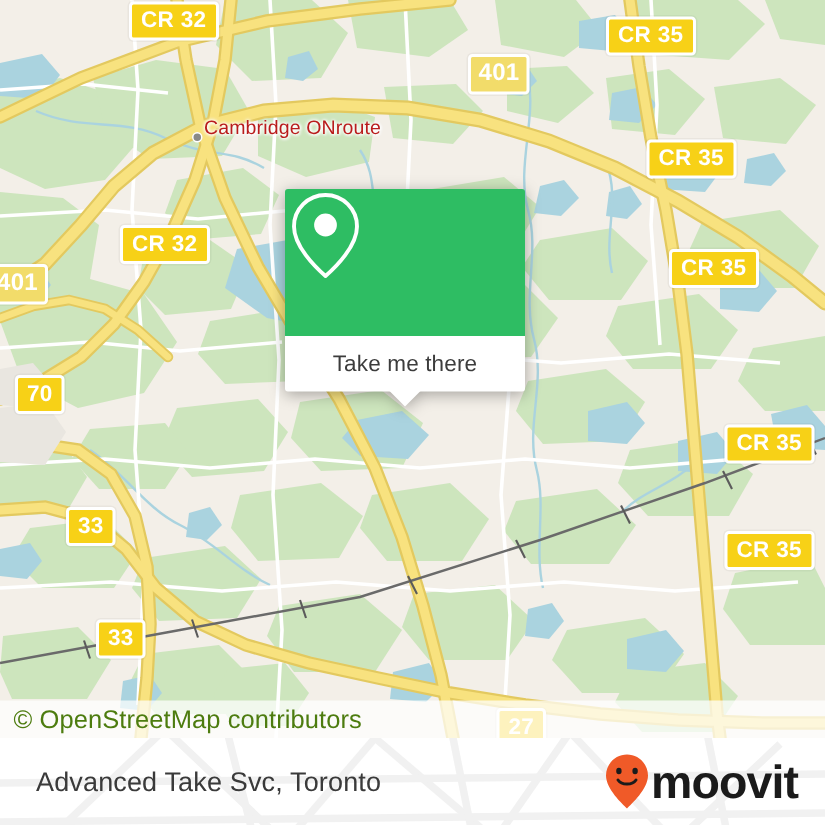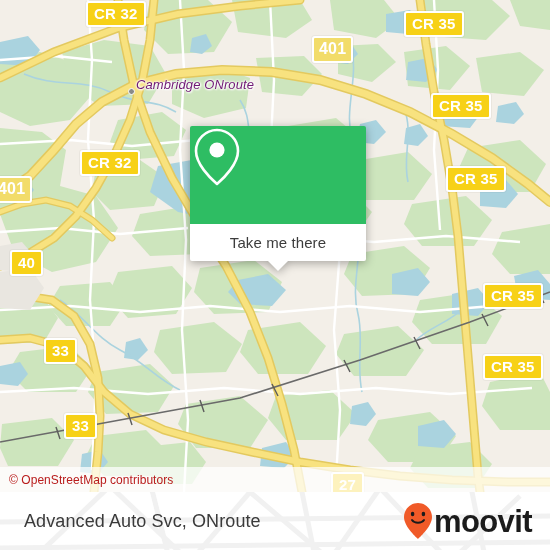--- a/index.html
+++ b/index.html
@@ -9,21 +9,21 @@
     background:#f2efe9;
   }
   #root{position:relative;width:550px;height:550px;overflow:hidden;}
 
   
   #map{position:absolute;left:0;top:0;width:550px;height:492px;overflow:hidden;background:#f3efe8;}
   #map svg{position:absolute;left:0;top:0;}
 
   
   .map-label{
-    position:absolute;font-style:italic;font-size:13px;color:#701a75;
+    position:absolute;font-size:13px;color:#b91c1c;
     white-space:nowrap;text-shadow:0 0 3px #fff,0 0 3px #fff,0 0 2px #fff,1px 1px 2px #fff;
     letter-spacing:.1px;
   }
   .label-dot{
     position:absolute;width:5px;height:5px;border-radius:50%;
     background:#8a8a88;border:1px solid #fff;
   }
 
   
   .shield{
@@ -31,21 +31,21 @@
     background:#f7d117;border:2px solid #fff;border-radius:3px;
     color:#fff;font-weight:bold;font-size:15px;line-height:1;
     padding:3px 6px 4px 6px;white-space:nowrap;
     letter-spacing:.2px;
     box-shadow:0 0 0 1px rgba(0,0,0,.04);
   }
   .shield.mw{background:#f2dc6a;font-size:16px;padding:3px 5px 4px 5px;}
 
   
   #popup{
-    position:absolute;left:190px;top:126px;width:176px;
+    position:absolute;left:190px;top:126px;width:160px;
     filter:drop-shadow(0 2px 5px rgba(0,0,0,.32));
   }
   #popup-head{
     height:98px;background:#2ebd63;border-radius:2px 2px 0 0;
     display:flex;align-items:center;justify-content:center;
   }
   #popup-body{
     height:37px;background:#fff;border-radius:0 0 2px 2px;
     display:flex;align-items:center;justify-content:center;
   }
@@ -55,21 +55,21 @@
     width:0;height:0;border-left:11px solid transparent;border-right:11px solid transparent;
     border-top:11px solid #fff;
   }
 
   
   #attrib{
     position:absolute;left:0;top:467px;height:25px;width:100%;
     background:rgba(255,255,255,.72);
     display:flex;align-items:center;
   }
-  #attrib span{font-size:12px;color:#b91c1c;padding-left:9px;letter-spacing:.05px;}
+  #attrib span{font-size:17px;color:#4d7c0f;padding-left:9px;letter-spacing:.05px;}
 
   
   #bottom{
     position:absolute;left:0;top:492px;width:550px;height:58px;
     background:#ffffff;overflow:hidden;
   }
   #bottom-watermark{position:absolute;left:0;top:-10px;opacity:1;}
   #place-name{
     position:absolute;left:24px;top:0;height:58px;
     display:flex;align-items:center;
@@ -243,21 +243,21 @@
     <div class="label-dot" style="left:128px;top:88px;"></div>
     <div class="map-label" style="left:136px;top:77px;">Cambridge ONroute</div>
 
     <div class="shield" style="left:86px;top:1px;">CR 32</div>
     <div class="shield mw" style="left:312px;top:36px;">401</div>
     <div class="shield" style="left:404px;top:11px;">CR 35</div>
     <div class="shield" style="left:431px;top:93px;">CR 35</div>
     <div class="shield" style="left:80px;top:150px;">CR 32</div>
     <div class="shield" style="left:446px;top:166px;">CR 35</div>
     <div class="shield mw" style="left:-9px;top:176px;">401</div>
-    <div class="shield" style="left:10px;top:250px;">40</div>
+    <div class="shield" style="left:10px;top:250px;">70</div>
     <div class="shield" style="left:483px;top:283px;">CR 35</div>
     <div class="shield" style="left:44px;top:338px;">33</div>
     <div class="shield" style="left:483px;top:354px;">CR 35</div>
     <div class="shield" style="left:64px;top:413px;">33</div>
     <div class="shield" style="left:303px;top:472px;margin-left:28px;">27</div>
 
     <div id="popup">
       <div id="popup-head">
         <svg width="54" height="62" viewBox="0 0 54 62">
           <path d="M27,4 C15.4,4 6,13.4 6,25 C6,38 20,52 27,58 C34,52 48,38 48,25 C48,13.4 38.6,4 27,4 Z" fill="none" stroke="#ffffff" stroke-width="2.6" stroke-linejoin="round"></path>
@@ -287,21 +287,21 @@
         <path d="M380,6 L450,80"></path>
         <path d="M450,80 L520,14"></path>
         <path d="M0,40 L550,34"></path>
         <path d="M0,66 L550,60"></path>
         <path d="M150,0 L170,80"></path>
         <path d="M300,0 L316,80"></path>
         <path d="M470,0 L486,80"></path>
       </g>
     </svg>
 
-    <div id="place-name">Advanced Auto Svc, ONroute</div>
+    <div id="place-name">Advanced Take Svc, Toronto</div>
 
     <div id="brand">
       <svg width="30" height="38" viewBox="0 0 30 38">
         <path d="M15,1 C7.3,1 1,7.3 1,15 C1,24 12,34 15,37 C18,34 29,24 29,15 C29,7.3 22.7,1 15,1 Z" fill="#f05a28"></path>
         <ellipse cx="9.6" cy="12" rx="1.8" ry="2.2" fill="#1b1b1b"></ellipse>
         <ellipse cx="20.4" cy="12" rx="1.8" ry="2.2" fill="#1b1b1b"></ellipse>
         <path d="M9,18 C11.4,21.6 18.6,21.6 21,18" stroke="#1b1b1b" stroke-width="2" fill="none" stroke-linecap="round"></path>
       </svg>
       <span id="brand-word">moovit</span>
     </div>

